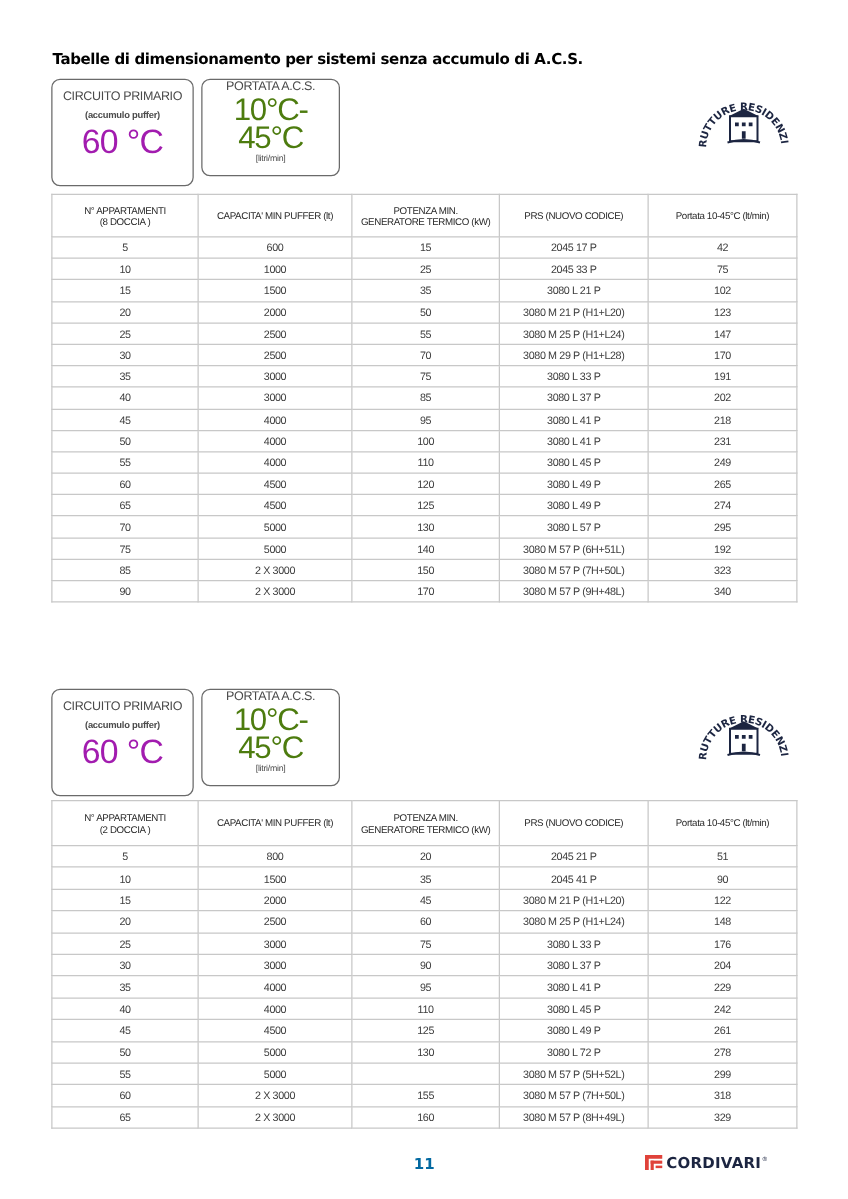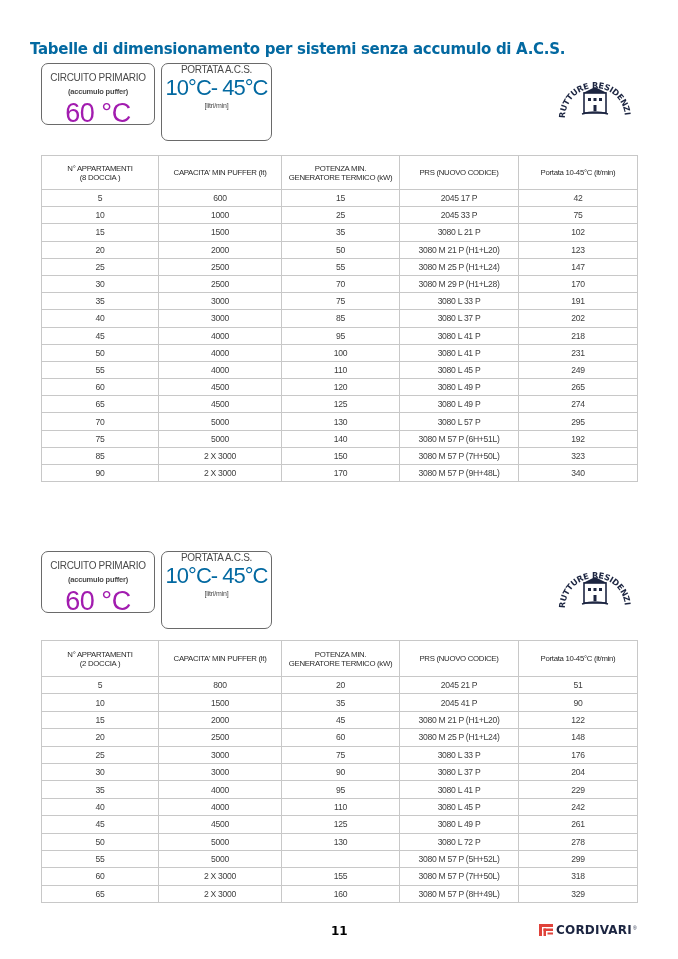--- a/index.html
+++ b/index.html
@@ -1,38 +1,38 @@
 <!DOCTYPE html>
 <html><head>
 <meta charset="utf-8">
 <style>
   * { box-sizing: border-box; margin: 0; padding: 0; }
   html, body { width: 678px; height: 959px; background: #ffffff; overflow: hidden; }
   body { position: relative; font-family: "Liberation Sans", sans-serif; color: #3a3a3a; }
 
   .page-title {
-    position: absolute; left: 30px; top: 40px;
+    position: absolute; left: 42px; top: 40px;
     font-family: "DejaVu Sans", sans-serif;
-    font-weight: bold; font-size: 15px; color: #0369a1; letter-spacing: -0.3px;
+    font-weight: bold; font-size: 12px; color: #000000; letter-spacing: -0.3px;
     white-space: nowrap;
   }
 
   .info-box {
     position: absolute; border: 1.3px solid #6a6a6a; border-radius: 7px;
     background: #fff; text-align: center; color: #4a4a4a;
   }
   .info-box .lbl { font-size: 10px; letter-spacing: -0.3px; }
   .info-box .sub { font-size: 7.5px; letter-spacing: -0.2px; }
-  .box-primary { width: 114px; height: 62px; }
+  .box-primary { width: 114px; height: 86px; }
   .box-primary .lbl { margin-top: 8px; }
   .box-primary .sub { margin-top: 4px; font-weight: bold; }
   .box-primary .temp { font-size: 27px; color: #a21caf; margin-top: 2px; letter-spacing: -0.5px; font-weight: 300; }
   .box-acs { width: 111px; height: 78px; }
   .box-acs .lbl { margin-top: 0; }
-  .box-acs .range { font-size: 22px; color: #0369a1; margin-top: 2px; letter-spacing: -1px; line-height: 22px; }
+  .box-acs .range { font-size: 25px; color: #4d7c0f; margin-top: 2px; letter-spacing: -1px; line-height: 22px; }
   .box-acs .sub { margin-top: 3px; font-size: 7px; }
 
   .badge { position: absolute; width: 84px; height: 70px; }
 
   table.dim {
     position: absolute; left: 41px; width: 596px;
     border-collapse: collapse; table-layout: fixed;
     font-size: 8.6px; color: #3e3e3e; letter-spacing: -0.3px;
   }
   table.dim th, table.dim td {
@@ -42,24 +42,24 @@
   table.dim th { font-weight: normal; font-size: 7.8px; color: #2a2a2a; line-height: 9px; padding: 0 1px; }
   table.t1 { top: 155px; }
   table.t1 th { height: 34px; }
   table.t1 td { height: 17.2px; }
   table.t2 { top: 640px; }
   table.t2 th { height: 36px; }
   table.t2 td { height: 17.4px; }
 
   .page-number {
     position: absolute; left: 331px; top: 924px; font-size: 12px; font-weight: bold;
-    color: #000000; font-family: "DejaVu Sans", sans-serif;
+    color: #0369a1; font-family: "DejaVu Sans", sans-serif;
   }
   .brand {
-    position: absolute; left: 539px; top: 923px; display: flex; align-items: center; gap: 3px;
+    position: absolute; left: 516px; top: 923px; display: flex; align-items: center; gap: 3px;
   }
   .brand .brand-name {
     font-family: "DejaVu Sans", sans-serif; font-weight: bold; font-size: 12px;
     color: #1c2541; letter-spacing: 0.2px;
   }
   .brand .reg { font-size: 5px; color: #1c2541; align-self: flex-start; margin-top: 2px; margin-left: -2px; }
 </style>
 </head>
 <body>
 

